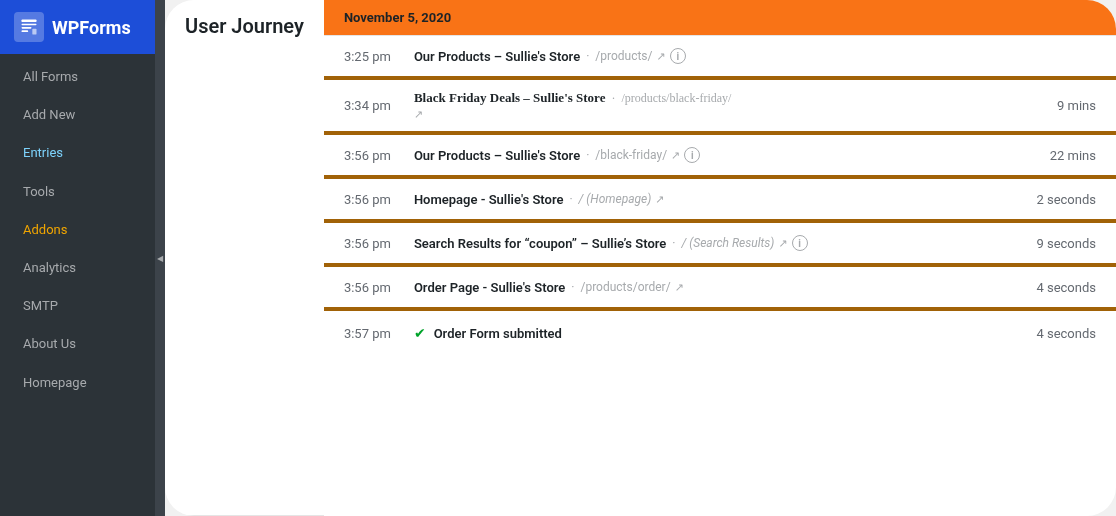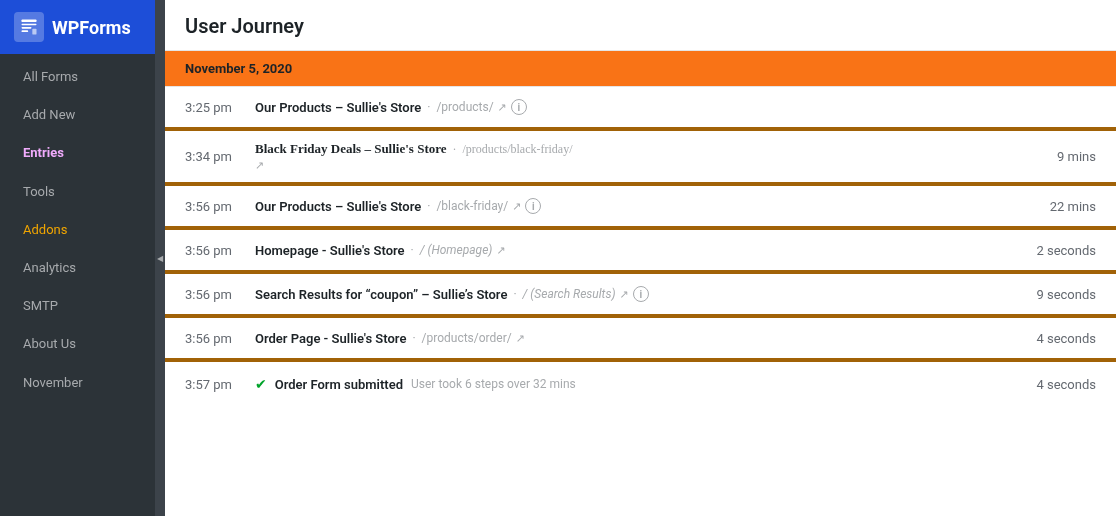--- a/index.html
+++ b/index.html
@@ -58,22 +58,22 @@
     .sidebar-item {
       padding: 10px 14px;
       color: #a7aaad;
       cursor: pointer;
       font-size: 13px;
       line-height: 1.4;
       text-decoration: none;
       display: block;
     }
     .sidebar-item.active {
-      color: #f0abfc;
-      font-weight: 700;
+      color: #7dd3fc;
+      font-weight: 400;
     }
     .sidebar-item.accent {
       color: #f0a500;
     }
     .sidebar-collapse-arrow {
       width: 10px;
       height: 100%;
       background: #3c434a;
       display: flex;
       align-items: center;
@@ -85,22 +85,22 @@
       content: '◀';
       font-size: 8px;
       color: #a7aaad;
     }
 
     
     .main {
       flex: 1;
       background: #fff;
       display: flex;
-      flex-direction: column;
       overflow: hidden;
+      border-radius: 29px;
     }
     .main-header {
       padding: 14px 20px 12px;
       border-bottom: 1px solid #e5e5e5;
     }
     .main-header h1 {
       font-size: 20px;
       font-weight: 600;
       color: #1d2327;
     }
@@ -238,21 +238,21 @@
   </div>
   <nav class="sidebar-nav">
     <a class="sidebar-item">All Forms</a>
     <a class="sidebar-item">Add New</a>
     <a class="sidebar-item active">Entries</a>
     <a class="sidebar-item">Tools</a>
     <a class="sidebar-item accent">Addons</a>
     <a class="sidebar-item">Analytics</a>
     <a class="sidebar-item">SMTP</a>
     <a class="sidebar-item">About Us</a>
-    <a class="sidebar-item">November</a>
+    <a class="sidebar-item">Homepage</a>
   </nav>
 </div>
 
 <div class="sidebar-collapse-arrow"></div>
 
 <div class="main">
   <div class="main-header">
     <h1>User Journey</h1>
   </div>
 
@@ -356,21 +356,20 @@
       </div>
     </div>
 
     <div class="journey-row">
       <div class="time-col">
         <span>3:57 pm</span>
       </div>
       <div class="detail-col">
         <span class="check-icon">✔</span>
         <span class="submitted-title">Order Form submitted</span>
-        <span class="submitted-note">User took 6 steps over 32 mins</span>
       </div>
       <div class="duration-col">
         <span>4 seconds</span>
       </div>
     </div>
 
   </div>
 </div>
 
 </body></html>

